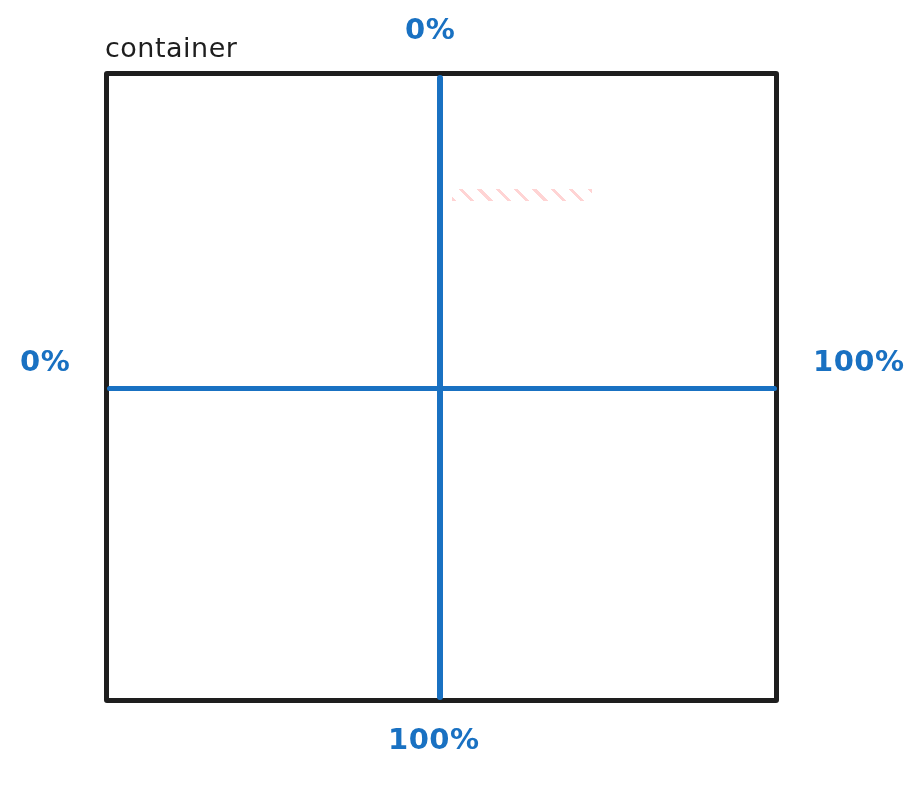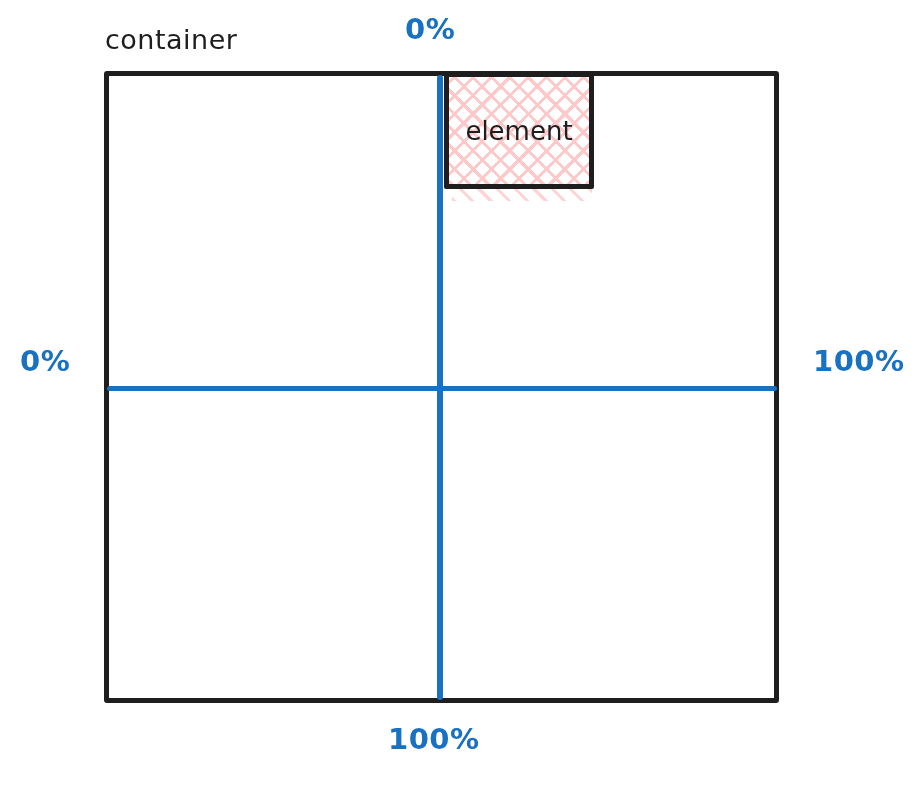--- a/index.html
+++ b/index.html
@@ -25,21 +25,21 @@
     position: absolute;
     color: #1971c2;
     font-size: 29px;
     font-weight: 600;
     letter-spacing: 0.5px;
     white-space: nowrap;
   }
   .container-label {
     position: absolute;
     left: 105px;
-    top: 24px;
+    top: 32px;
   }
   .container-box {
     position: absolute;
     left: 104px;
     top: 71px;
     width: 675px;
     height: 632px;
     border: 5px solid #1e1e1e;
     border-radius: 3px;
     box-sizing: border-box;
@@ -115,17 +115,14 @@
   <span class="axis-label label-end-bottom">100%</span>
 
   <div class="container-box"></div>
 
   <div class="vline"></div>
 
   <div class="hline"></div>
 
   <div class="element-hatch-overflow"></div>
 
-  <div class="element-box">
-    <span class="element-label">element</span>
-  </div>
 
 </div>
 
 </body></html>

